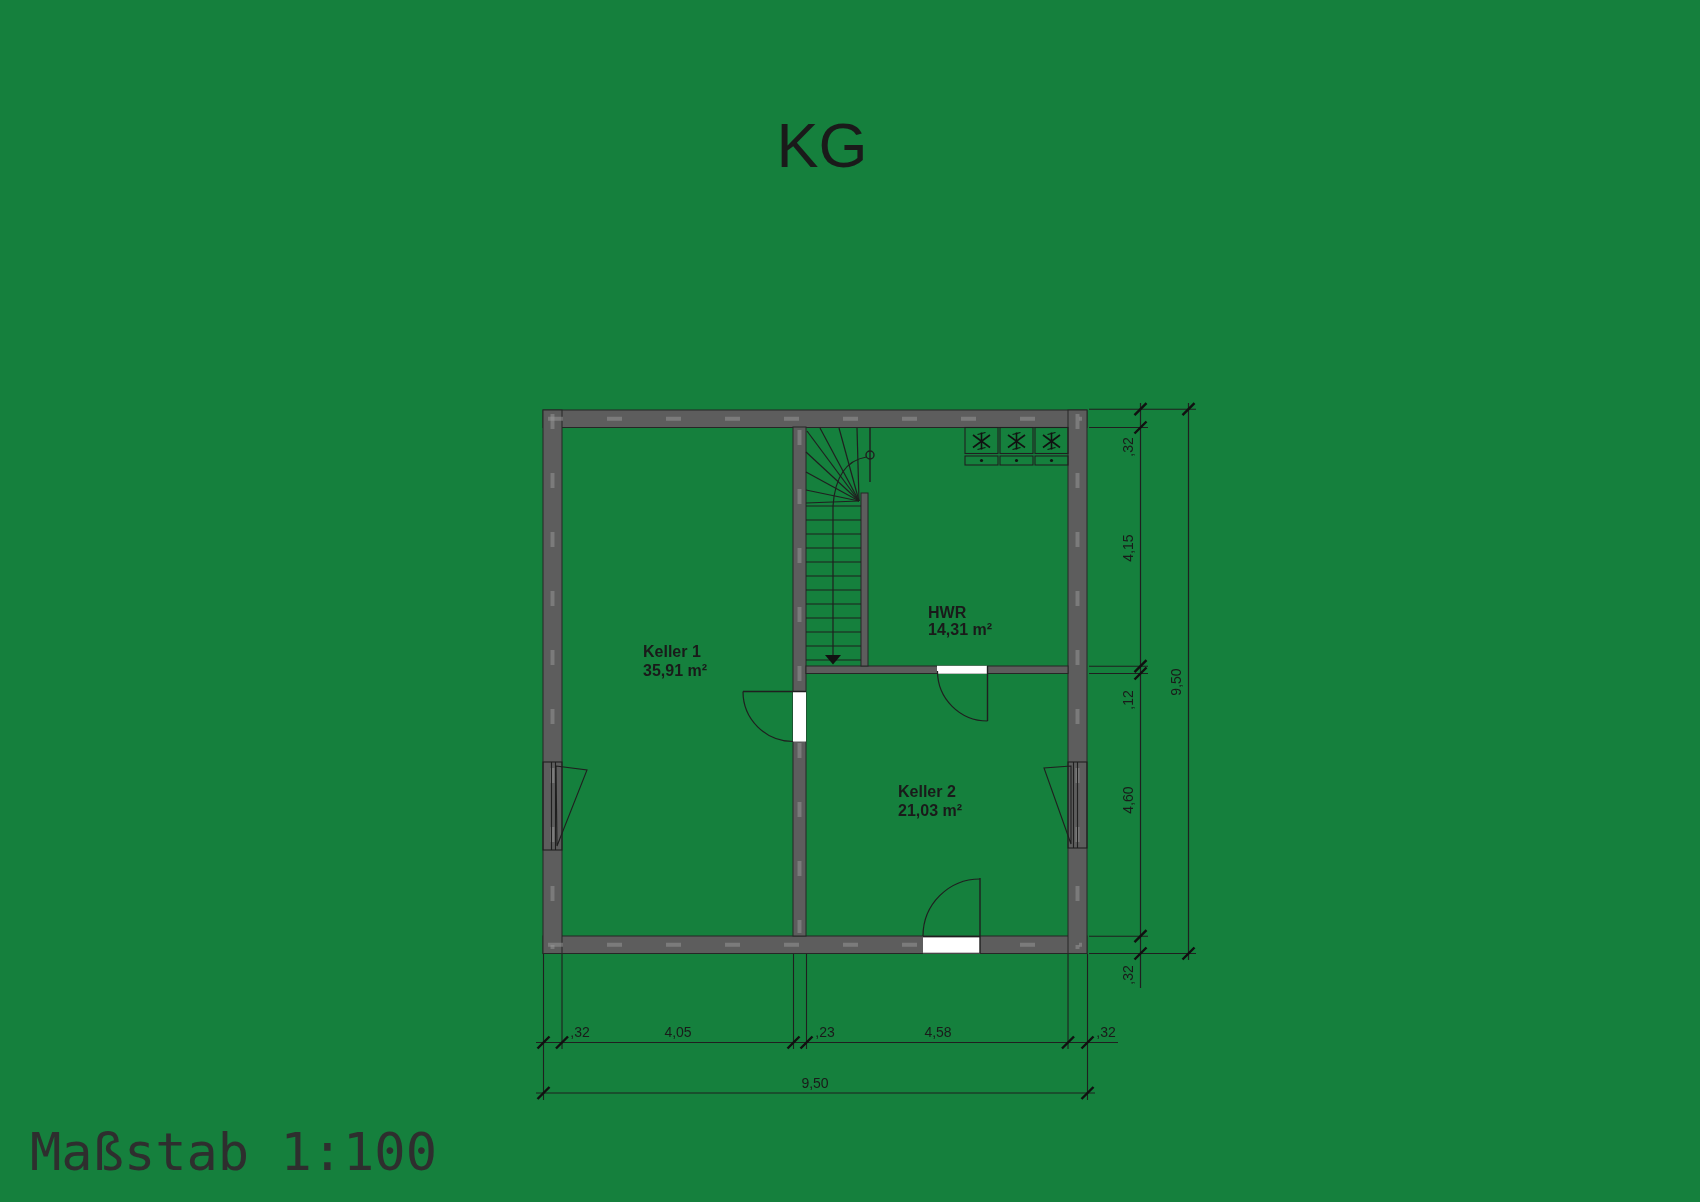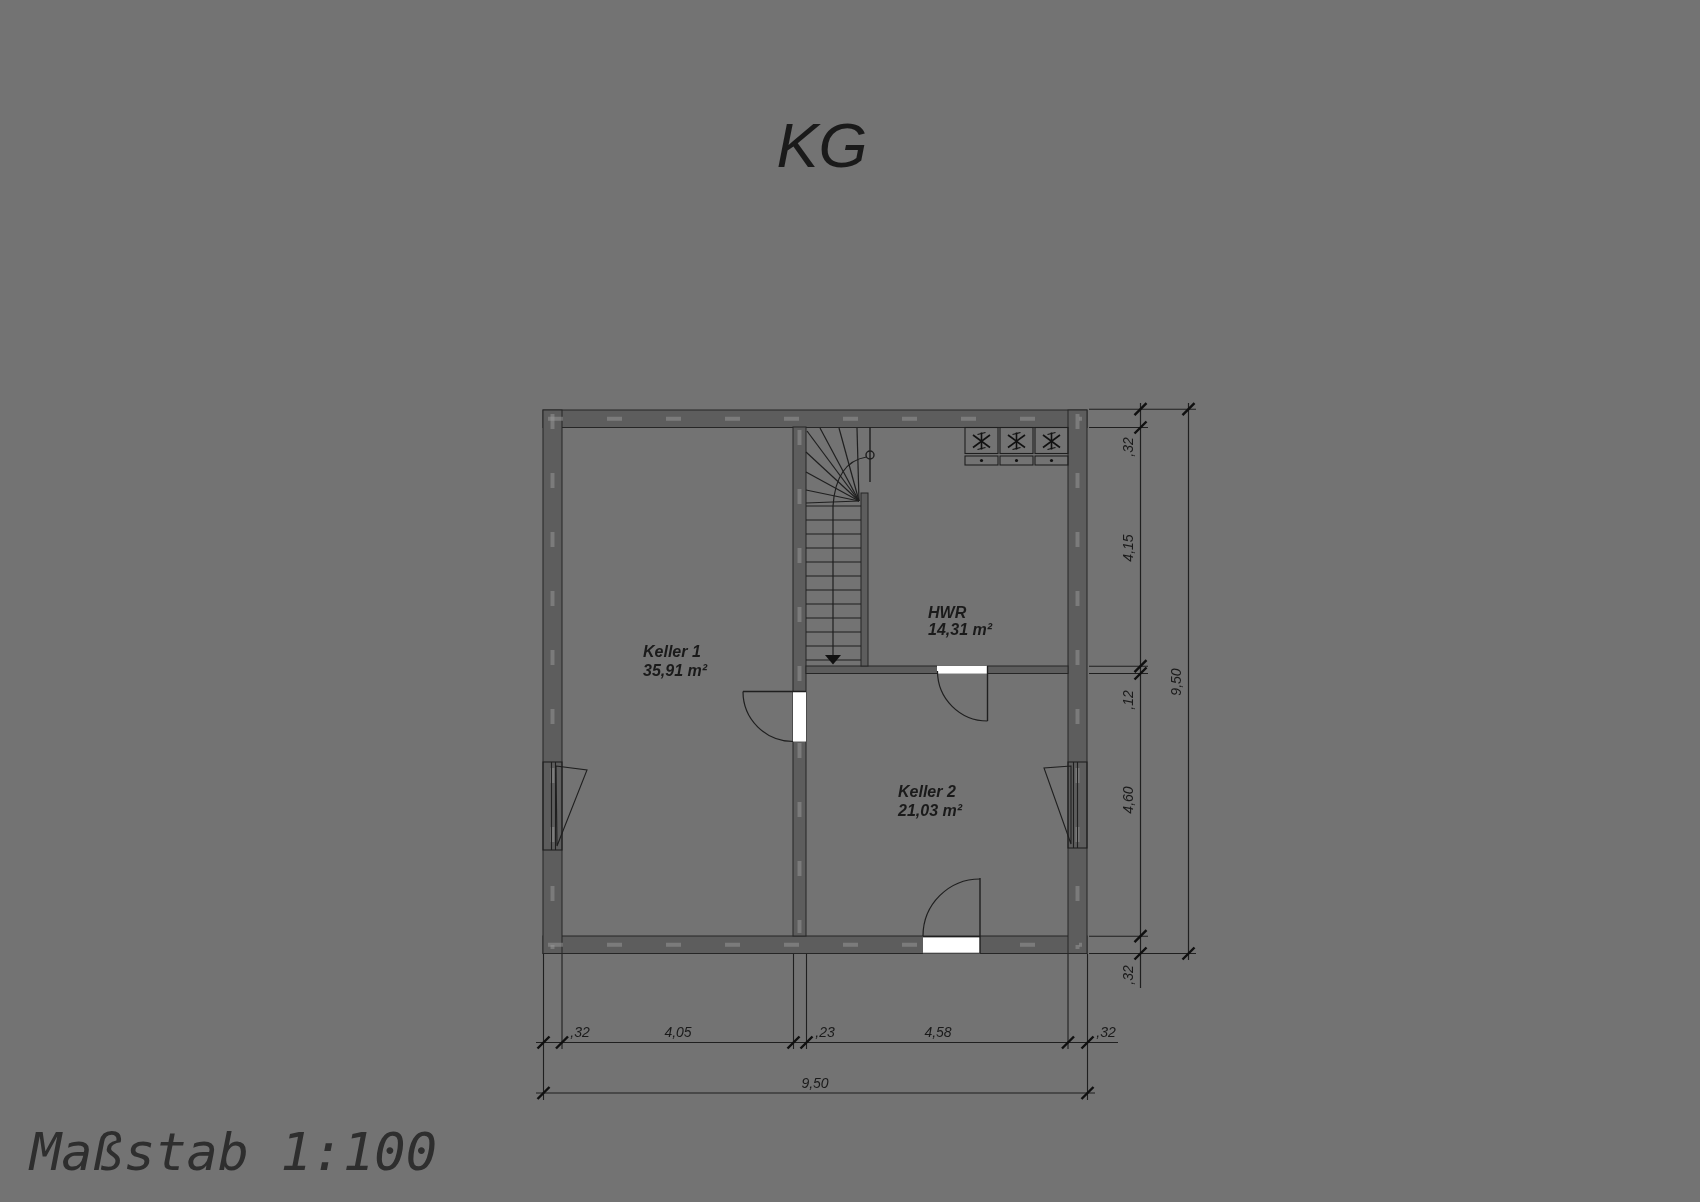--- a/index.html
+++ b/index.html
@@ -1,17 +1,17 @@
 <!DOCTYPE html>
 <html><head>
 <meta charset="utf-8">
 <style>
   html,body{margin:0;padding:0;background:#fff;}
-  .page{position:relative;width:1700px;height:1202px;background:#737373;overflow:hidden;
-        font-family:"Liberation Sans",sans-serif;font-style:italic;}
+  .page{position:relative;width:1700px;height:1202px;background:#15803d;overflow:hidden;
+        font-family:"Liberation Sans",sans-serif;}
   svg{position:absolute;left:0;top:0;}
   .walls rect{stroke:#262626;stroke-width:1;}
   .opening{fill:#ffffff;stroke:none;}
   .ln{stroke:#1f1f1f;stroke-width:1.4;fill:none;}
   .ln2{stroke:#1f1f1f;stroke-width:1.2;fill:none;}
   .thin{stroke:#1f1f1f;stroke-width:1.1;fill:none;}
   .tick{stroke:#101010;stroke-width:2.4;}
   .hatch{stroke:#9a9a9a;stroke-width:4;stroke-dasharray:15 44;opacity:.5;fill:none;}
   .t-room{font-family:"Liberation Sans",sans-serif;font-size:16px;font-weight:bold;fill:#1a1a1a;}
   .t-dim{font-family:"Liberation Sans",sans-serif;font-size:14px;fill:#1a1a1a;}

